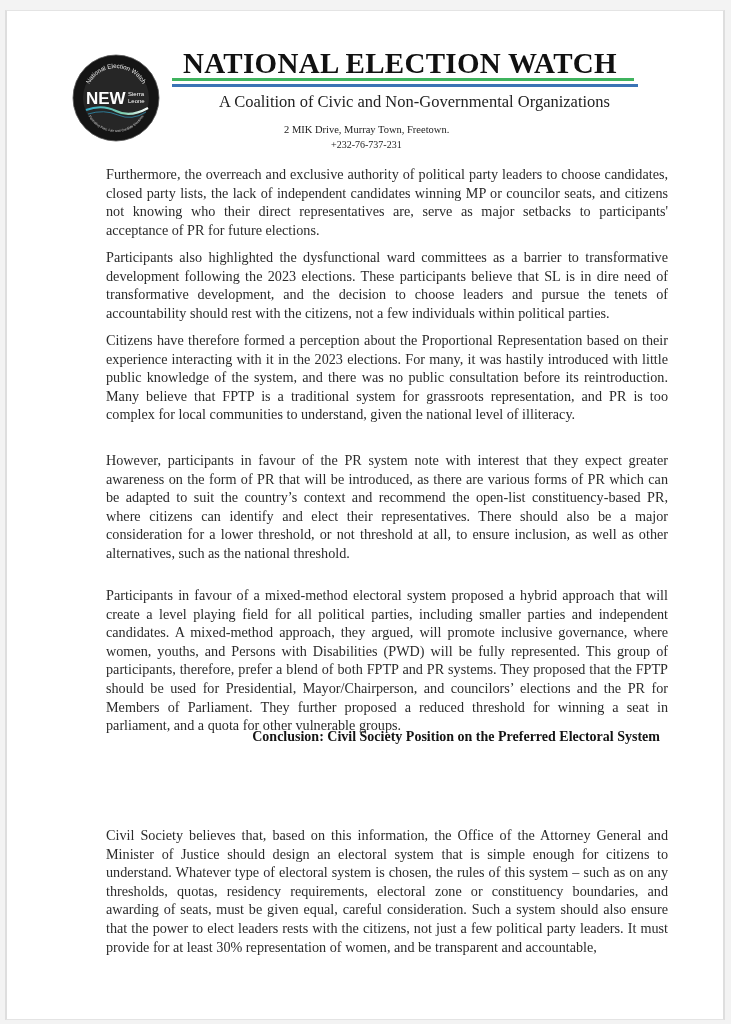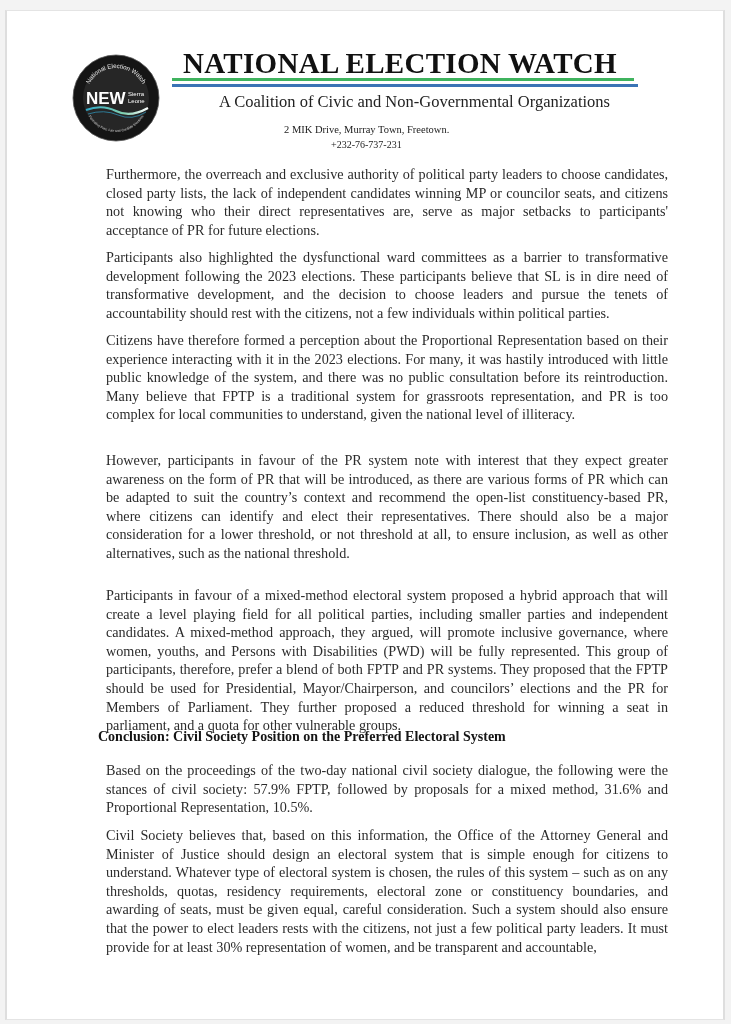--- a/index.html
+++ b/index.html
@@ -152,17 +152,16 @@
   <div class="org-subtitle">A Coalition of Civic and Non-Governmental Organizations</div>
   <div class="org-address">2 MIK Drive, Murray Town, Freetown.</div>
   <div class="org-phone">+232-76-737-231</div>
 
   <p class="body-text" style="top:146px;">Furthermore, the overreach and exclusive authority of political party leaders to choose candidates, closed party lists, the lack of independent candidates winning MP or councilor seats, and citizens not knowing who their direct representatives are, serve as major setbacks to participants' acceptance of PR for future elections.</p>
   <p class="body-text" style="top:229px;">Participants also highlighted the dysfunctional ward committees as a barrier to transformative development following the 2023 elections. These participants believe that SL is in dire need of transformative development, and the decision to choose leaders and pursue the tenets of accountability should rest with the citizens, not a few individuals within political parties.</p>
   <p class="body-text" style="top:312px;">Citizens have therefore formed a perception about the Proportional Representation based on their experience interacting with it in the 2023 elections. For many, it was hastily introduced with little public knowledge of the system, and there was no public consultation before its reintroduction. Many believe that FPTP is a traditional system for grassroots representation, and PR is too complex for local communities to understand, given the national level of illiteracy.</p>
   <p class="body-text" style="top:432px;">However, participants in favour of the PR system note with interest that they expect greater awareness on the form of PR that will be introduced, as there are various forms of PR which can be adapted to suit the country’s context and recommend the open-list constituency-based PR, where citizens can identify and elect their representatives. There should also be a major consideration for a lower threshold, or not threshold at all, to ensure inclusion, as well as other alternatives, such as the national threshold.</p>
   <p class="body-text" style="top:567px;">Participants in favour of a mixed-method electoral system proposed a hybrid approach that will create a level playing field for all political parties, including smaller parties and independent candidates. A mixed-method approach, they argued, will promote inclusive governance, where women, youths, and Persons with Disabilities (PWD) will be fully represented. This group of participants, therefore, prefer a blend of both FPTP and PR systems. They proposed that the FPTP should be used for Presidential, Mayor/Chairperson, and councilors’ elections and the PR for Members of Parliament. They further proposed a reduced threshold for winning a seat in parliament, and a quota for other vulnerable groups.</p>
 
-  <h3 class="heading" style="top:717px;">Conclusion: Civil Society Position on the Preferred Electoral System</h3>
-  <p class="body-text" style="top:742px;">Based on the proceedings of the two-day national civil society dialogue, the following were the stances of civil society: 57.9% FPTP, followed by proposals for a mixed method, 31.6% and Proportional Representation, 10.5%.</p>
+  <h3 class="heading" style="top:717px;text-align:right;">Conclusion: Civil Society Position on the Preferred Electoral System</h3>
   <p class="body-text" style="top:807px;">Civil Society believes that, based on this information, the Office of the Attorney General and Minister of Justice should design an electoral system that is simple enough for citizens to understand. Whatever type of electoral system is chosen, the rules of this system – such as on any thresholds, quotas, residency requirements, electoral zone or constituency boundaries, and awarding of seats, must be given equal, careful consideration. Such a system should also ensure that the power to elect leaders rests with the citizens, not just a few political party leaders. It must  provide for at least 30% representation of women, and be transparent and accountable,</p>
 
 </div>
 
 </body></html>

